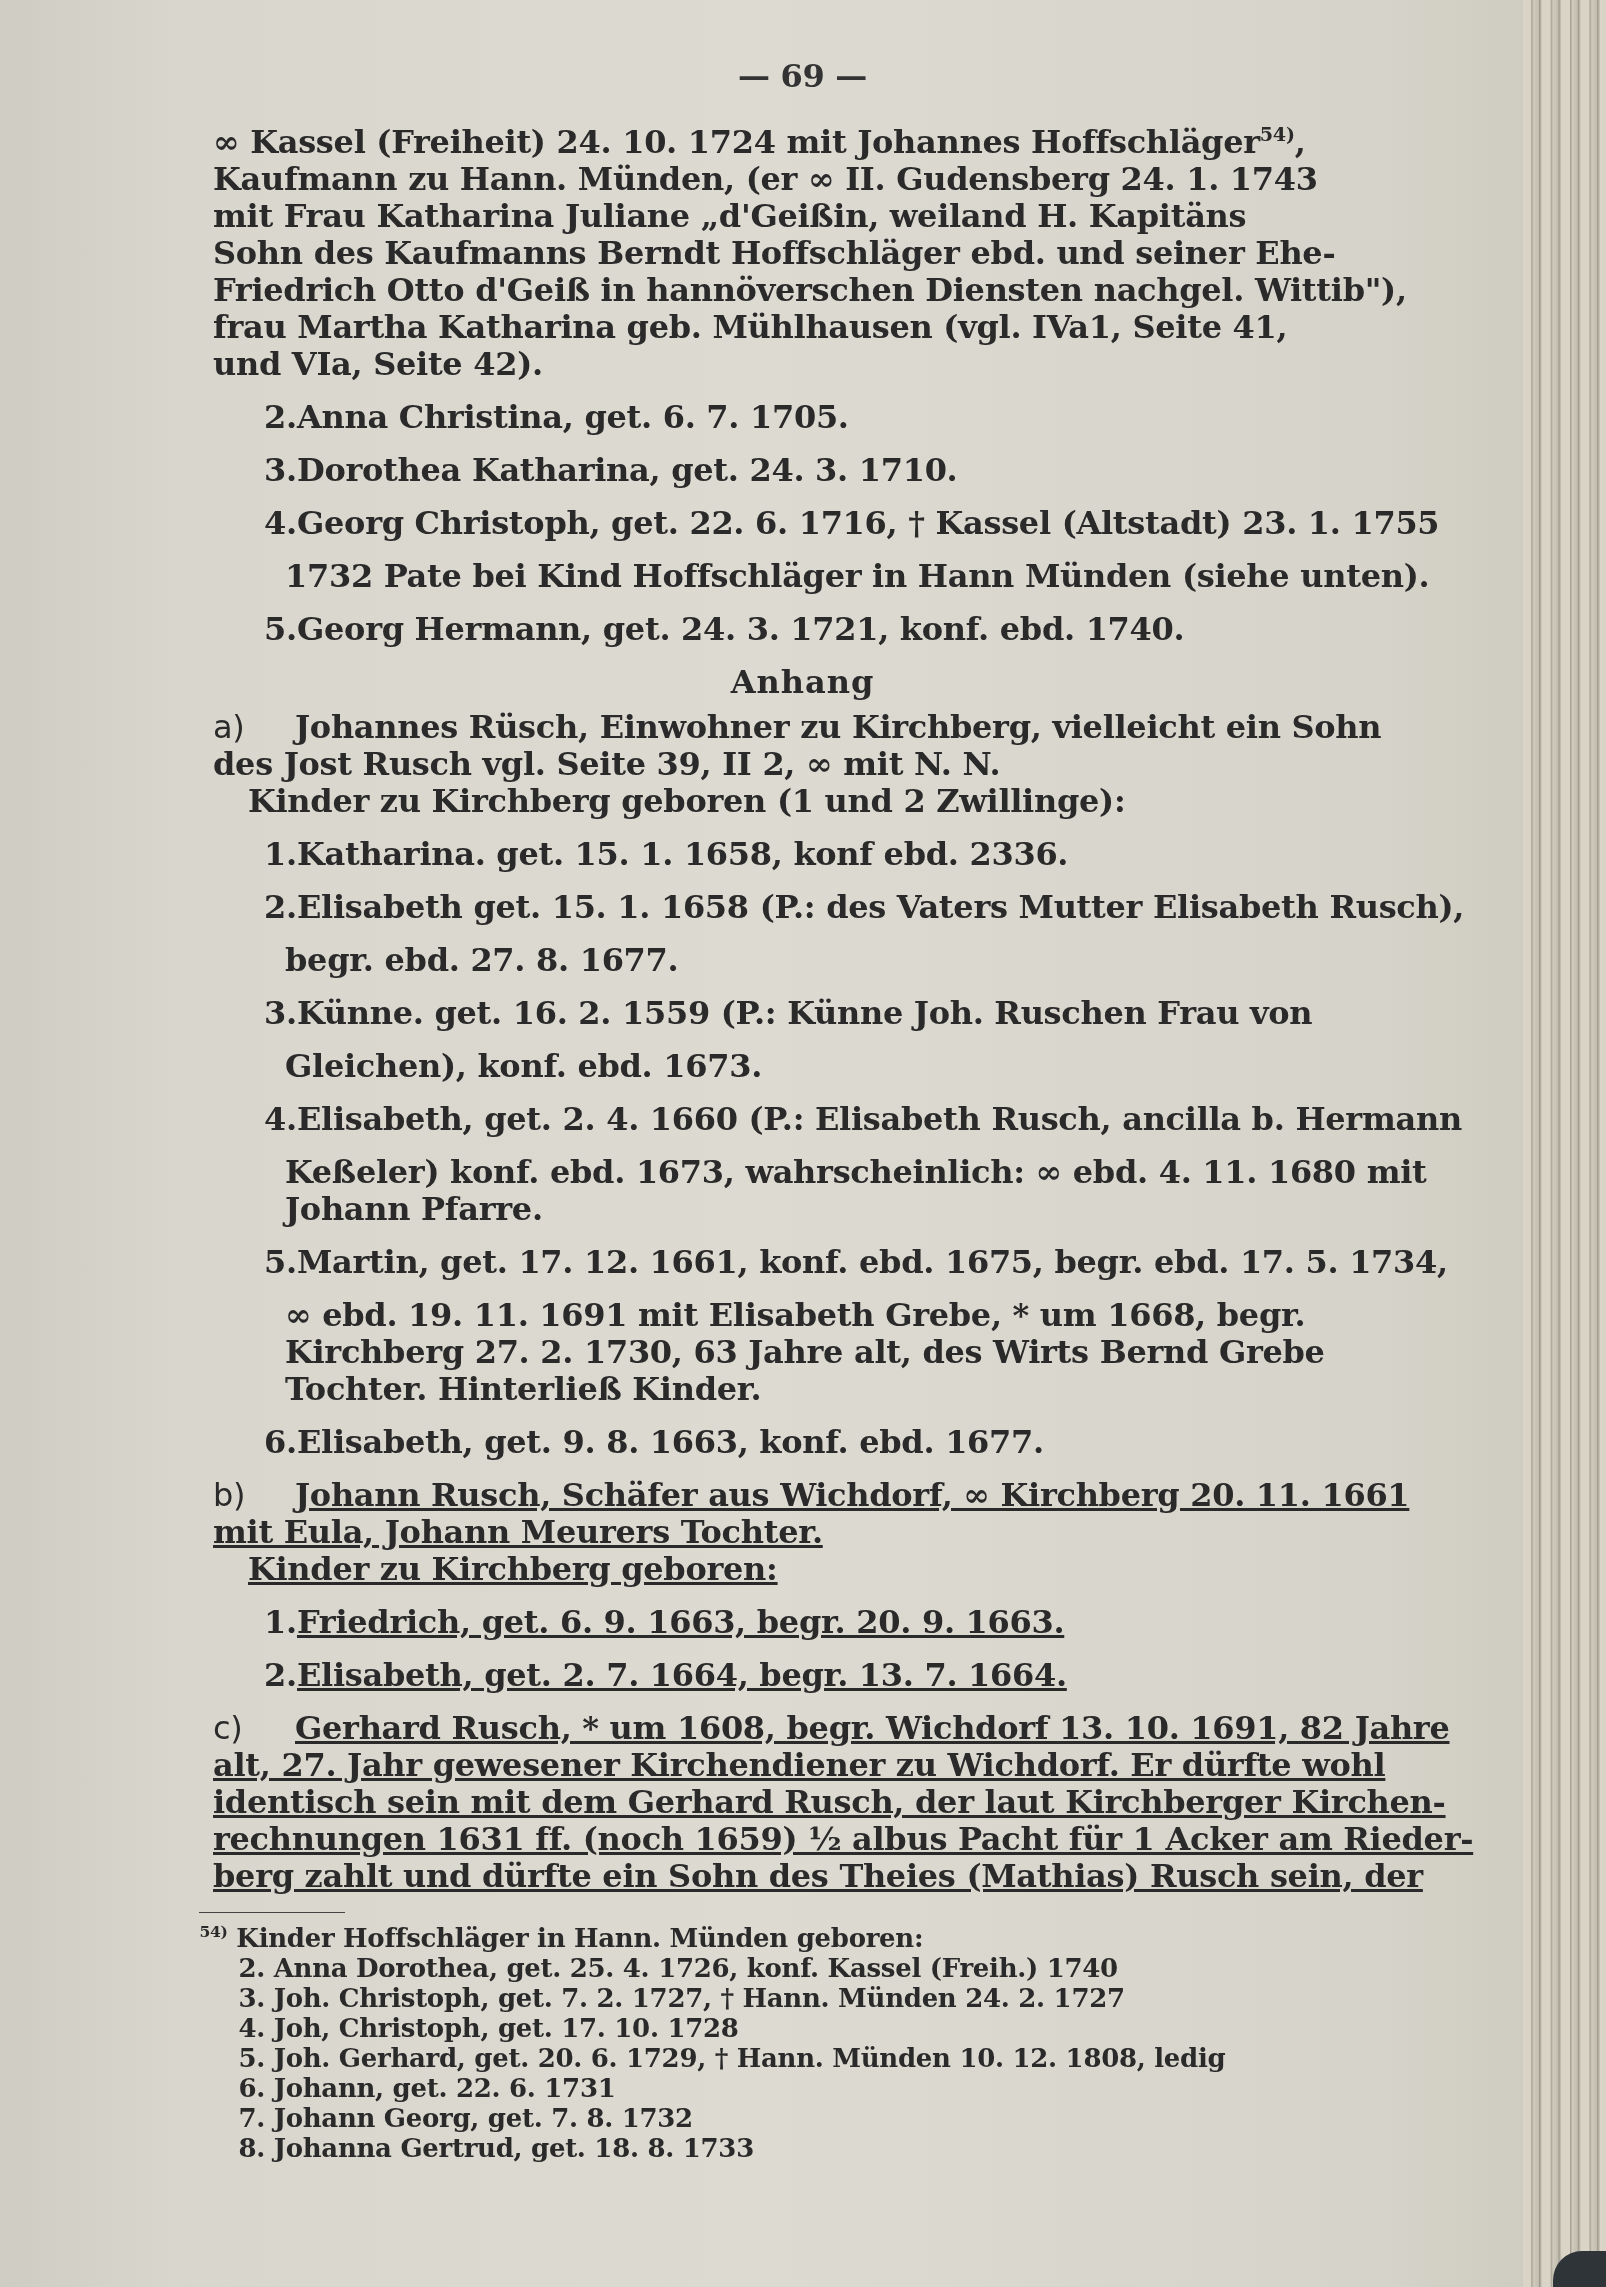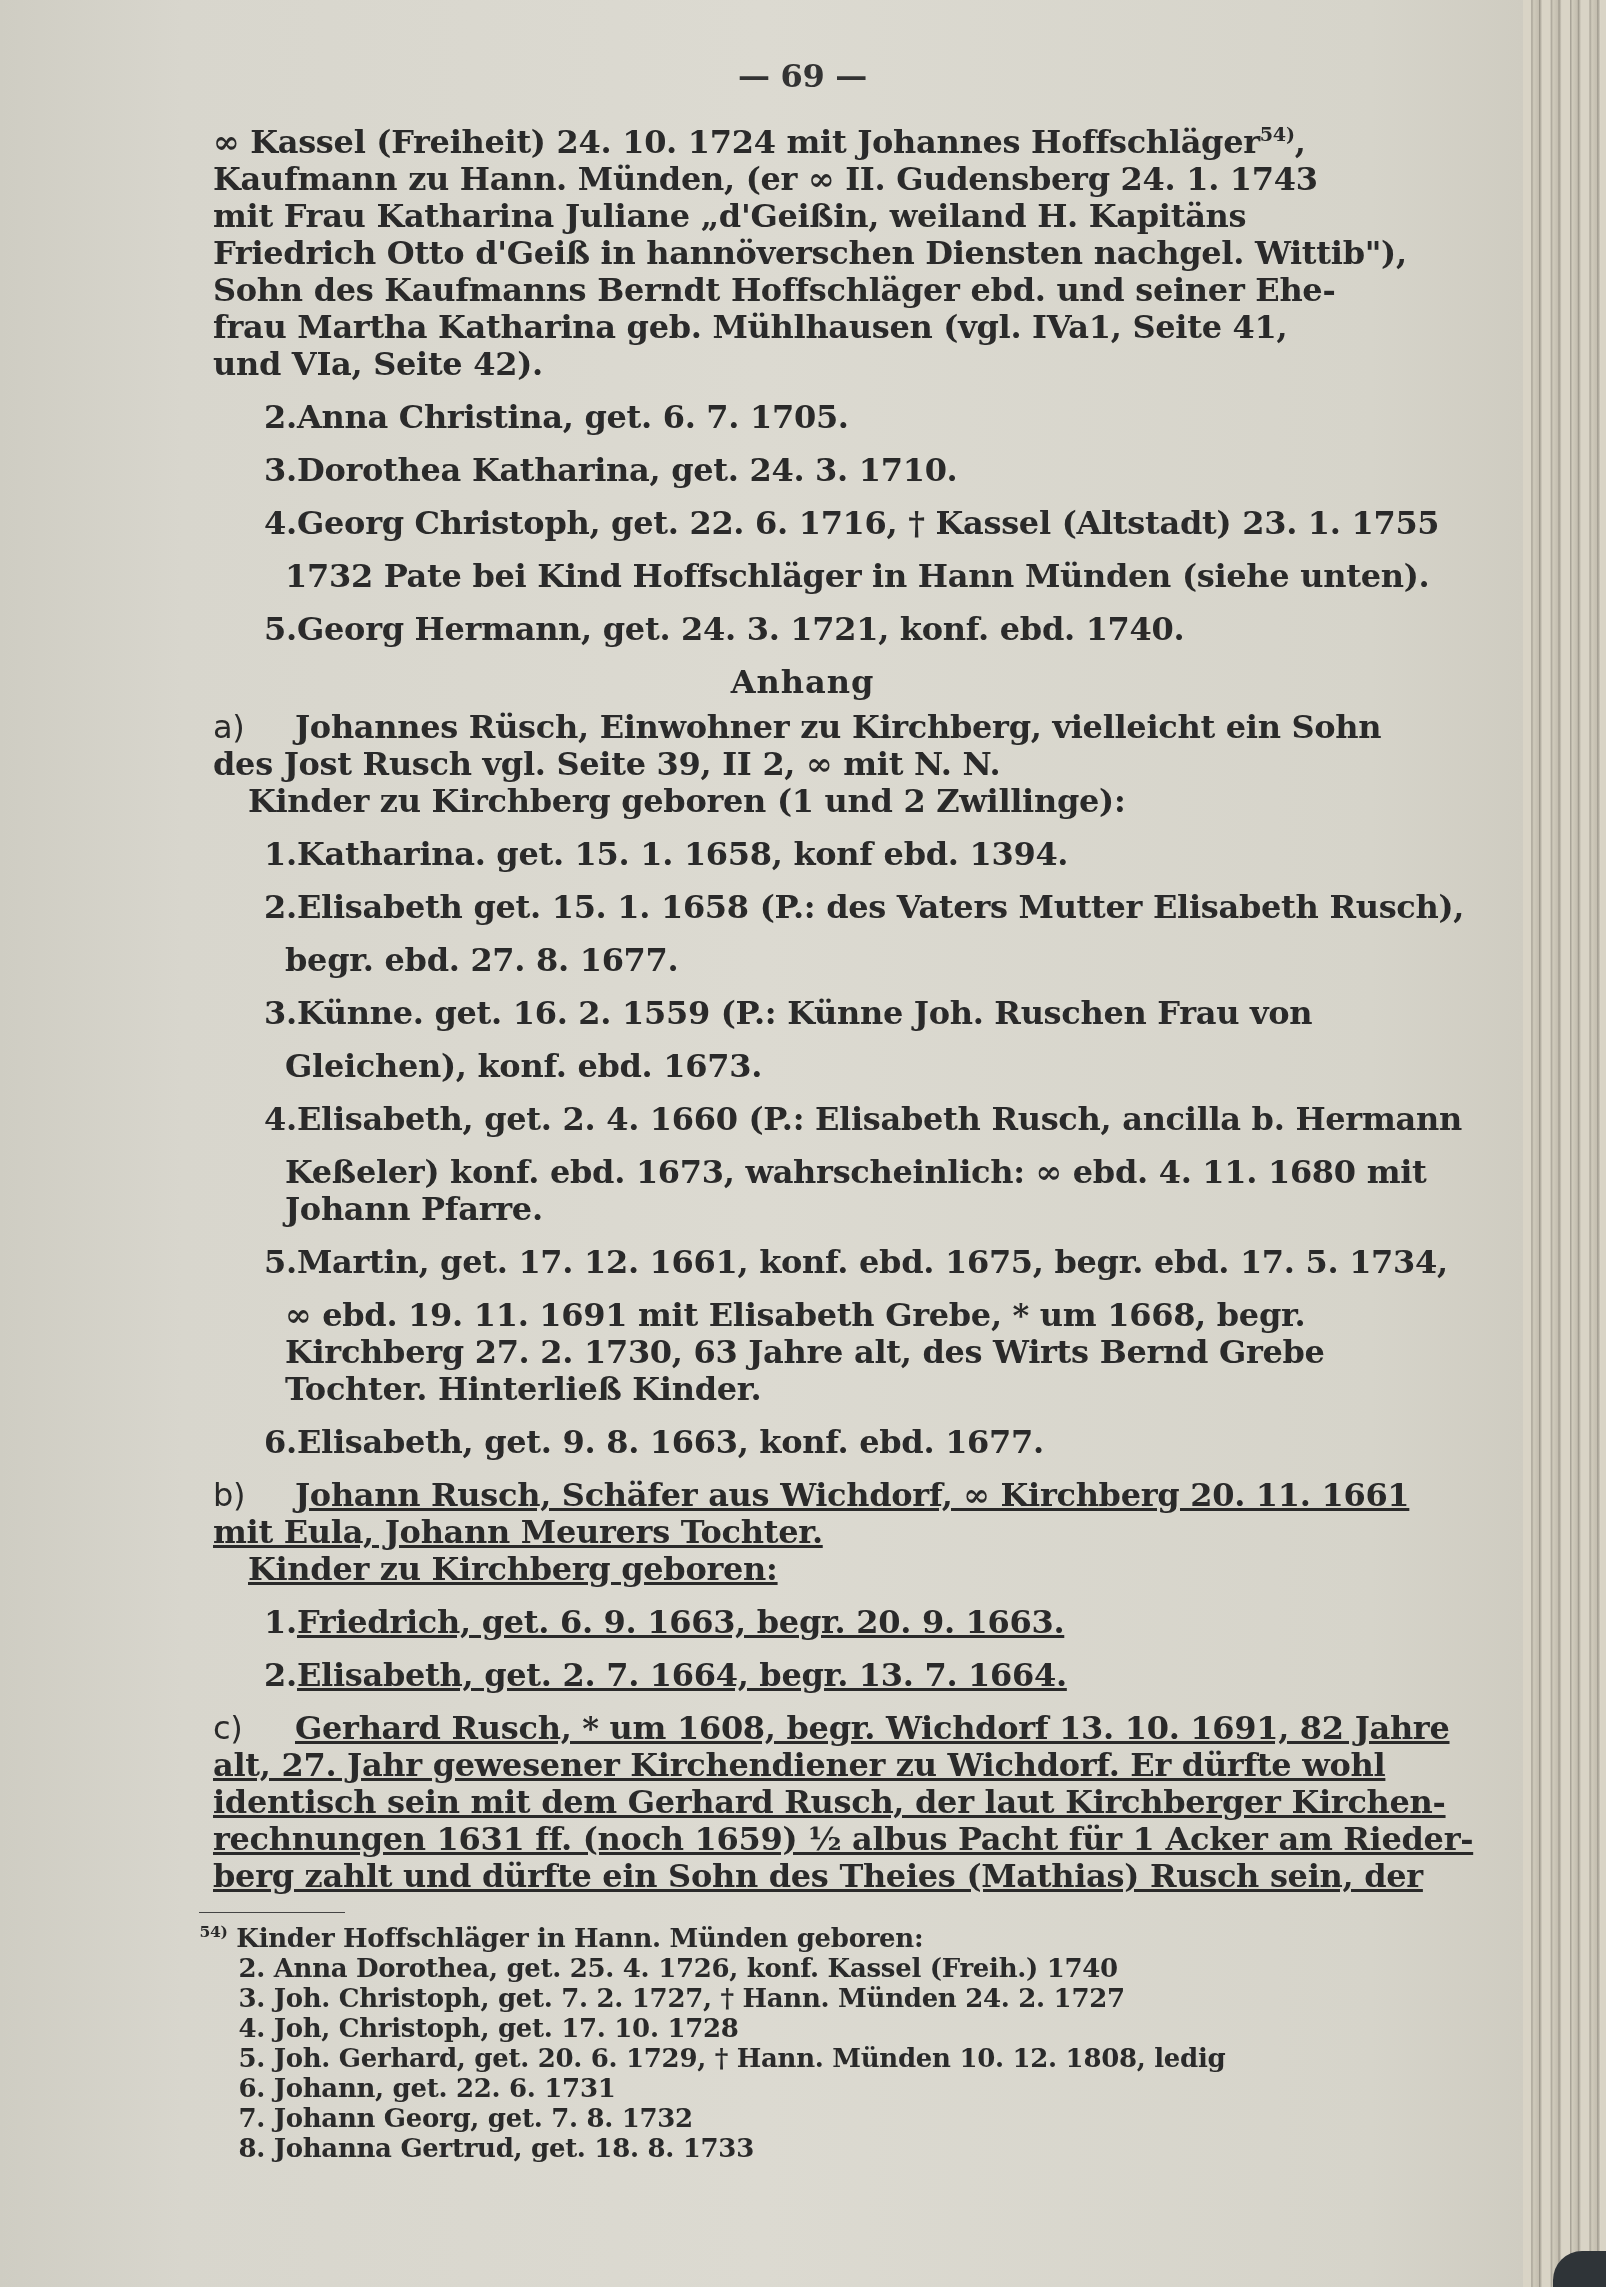--- a/index.html
+++ b/index.html
@@ -51,41 +51,41 @@
 <div class="spine"></div>
 <div class="spine-dark"></div>
 
 <div class="text">
   <div class="pagenum">— 69 —</div>
 
   <div>
     <div class="line"><span>∞ Kassel (Freiheit) 24. 10. 1724 mit Johannes Hoffschläger</span><sup>54)</sup><span>,</span></div>
     <div class="line">Kaufmann zu Hann. Münden, (er ∞ II. Gudensberg 24. 1. 1743</div>
     <div class="line">mit Frau Katharina Juliane „d'Geißin, weiland H. Kapitäns</div>
+    <div class="line">Sohn des Kaufmanns Berndt Hoffschläger ebd. und seiner Ehe-</div>
     <div class="line">Friedrich Otto d'Geiß in hannöverschen Diensten nachgel. Wittib"),</div>
-    <div class="line">Sohn des Kaufmanns Berndt Hoffschläger ebd. und seiner Ehe-</div>
     <div class="line">frau Martha Katharina geb. Mühlhausen (vgl. IVa1, Seite 41,</div>
     <div class="line">und VIa, Seite 42).</div>
   </div>
 
   <div>
     <div class="line item"><span class="num">2.</span><span>Anna Christina, get. 6. 7. 1705.</span></div>
     <div class="line item"><span class="num">3.</span><span>Dorothea Katharina, get. 24. 3. 1710.</span></div>
     <div class="line item"><span class="num">4.</span><span>Georg Christoph, get. 22. 6. 1716, † Kassel (Altstadt) 23. 1. 1755</span></div>
     <div class="line cont">1732 Pate bei Kind Hoffschläger in Hann Münden (siehe unten).</div>
     <div class="line item"><span class="num">5.</span><span>Georg Hermann, get. 24. 3. 1721, konf. ebd. 1740.</span></div>
   </div>
 
   <div class="heading">Anhang</div>
 
   <div>
     <div class="line"><span class="label">a)</span><span>Johannes Rüsch, Einwohner zu Kirchberg, vielleicht ein Sohn</span></div>
     <div class="line">des Jost Rusch vgl. Seite 39, II 2, ∞ mit N. N.</div>
     <div class="line indent1">Kinder zu Kirchberg geboren (1 und 2 Zwillinge):</div>
-    <div class="line item"><span class="num">1.</span><span>Katharina. get. 15. 1. 1658, konf ebd. 1394.</span></div>
+    <div class="line item"><span class="num">1.</span><span>Katharina. get. 15. 1. 1658, konf ebd. 2336.</span></div>
     <div class="line item"><span class="num">2.</span><span>Elisabeth get. 15. 1. 1658 (P.: des Vaters Mutter Elisabeth Rusch),</span></div>
     <div class="line cont">begr. ebd. 27. 8. 1677.</div>
     <div class="line item"><span class="num">3.</span><span>Künne. get. 16. 2. 1559 (P.: Künne Joh. Ruschen Frau von</span></div>
     <div class="line cont">Gleichen), konf. ebd. 1673.</div>
     <div class="line item"><span class="num">4.</span><span>Elisabeth, get. 2. 4. 1660 (P.: Elisabeth Rusch, ancilla b. Hermann</span></div>
     <div class="line cont">Keßeler) konf. ebd. 1673, wahrscheinlich: ∞ ebd. 4. 11. 1680 mit</div>
     <div class="line cont">Johann Pfarre.</div>
     <div class="line item"><span class="num">5.</span><span>Martin, get. 17. 12. 1661, konf. ebd. 1675, begr. ebd. 17. 5. 1734,</span></div>
     <div class="line cont">∞ ebd. 19. 11. 1691 mit Elisabeth Grebe, * um 1668, begr.</div>
     <div class="line cont">Kirchberg 27. 2. 1730, 63 Jahre alt, des Wirts Bernd Grebe</div>

